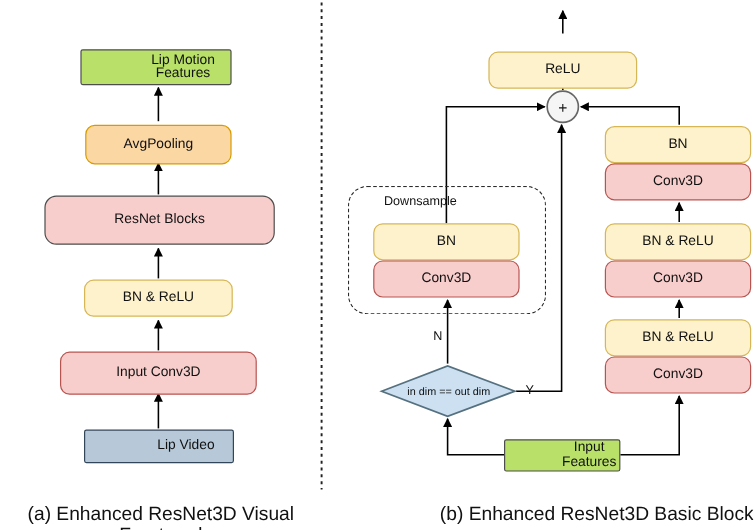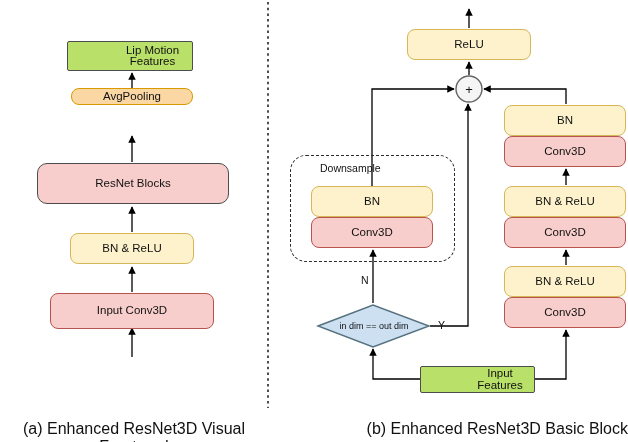--- a/index.html
+++ b/index.html
@@ -70,35 +70,38 @@
     <path class="edge" marker-end="url(#arr)" d="M420,379 L373,379 L373,349"></path>
 
     <polygon points="318,326 373,305 429,326 373,347" fill="var(--diamond-fill)" stroke="var(--diamond-stroke)" stroke-width="1.4"></polygon>
 
     <circle cx="469" cy="89" r="13" fill="var(--plus-fill)" stroke="var(--plus-stroke)" stroke-width="1.4"></circle>
   </svg>
 
   <div class="node green sq" style="left:67px;top:41px;width:126px;height:30px;">
     <span>Lip Motion Features</span>
   </div>
-  <div class="node orange rounded" style="left:71px;top:88px;width:122px;height:17px;justify-content:center;">
+  <div class="node orange rounded" style="left:71px;top:104px;width:122px;height:33px;justify-content:center;">
     <span>AvgPooling</span>
   </div>
   <div class="node pinkgray r10" style="left:37px;top:163px;width:192px;height:41px;">
     <span>ResNet Blocks</span>
   </div>
   <div class="node yellow rounded" style="left:70px;top:233px;width:124px;height:31px;">
     <span>BN &amp; ReLU</span>
   </div>
   <div class="node pink rounded" style="left:50px;top:293px;width:164px;height:36px;">
     <span>Input Conv3D</span>
   </div>
+  <div class="node blue sq" style="left:70px;top:358px;width:125px;height:28px;">
+    <span>Lip Video</span>
+  </div>
   <div class="caption" style="left:0px;top:420px;width:268px;">(a) Enhanced ResNet3D Visual Front-end</div>
 
-  <div class="node yellow rounded" style="left:407px;top:29px;width:124px;height:31px;">
+  <div class="node yellow rounded" style="left:407px;top:43px;width:124px;height:31px;">
     <span>ReLU</span>
   </div>
 
   <div class="plus-label" style="left:456px;top:76px;width:26px;height:26px;">+</div>
 
   <div class="ds-group" style="left:290px;top:155px;width:165px;height:107px;"></div>
   <div class="ds-label" style="left:296px;top:162px;">Downsample</div>
   <div class="node yellow rounded" style="left:311px;top:186px;width:122px;height:31px;">
     <span>BN</span>
   </div>
@@ -124,19 +127,19 @@
     <span>BN &amp; ReLU</span>
   </div>
   <div class="node pink rounded" style="left:504px;top:297px;width:122px;height:31px;">
     <span>Conv3D</span>
   </div>
 
   <div class="diamond-label" style="left:318px;top:315px;width:112px;height:22px;">in dim == out dim</div>
   <div class="edge-label" style="left:361px;top:274px;">N</div>
   <div class="edge-label" style="left:438px;top:319px;">Y</div>
 
-  <div class="node green sq" style="left:420px;top:366px;width:115px;height:27px;">
+  <div class="node green sq" style="left:420px;top:366px;width:97px;height:27px;">
     <span>Input Features</span>
   </div>
 
   <div class="caption" style="left:314px;top:420px;width:314px;text-align:right;">(b) Enhanced ResNet3D Basic Block</div>
 
 </div>
 
 </body></html>

